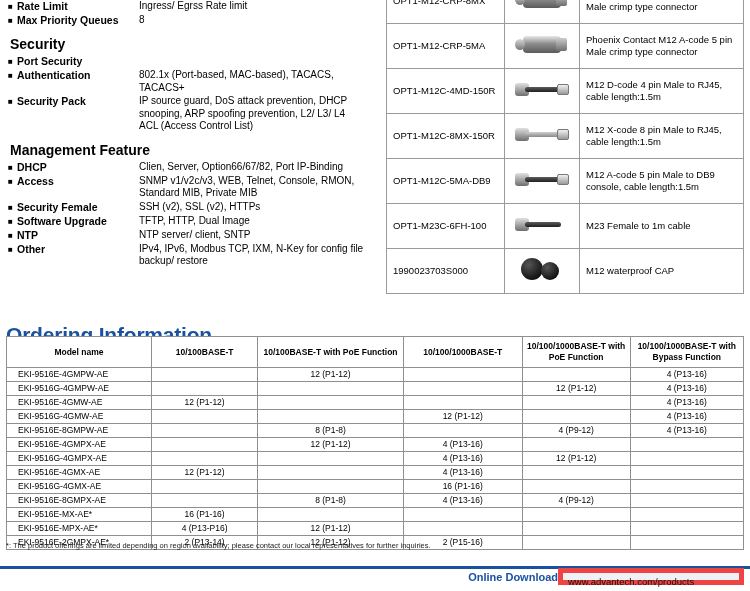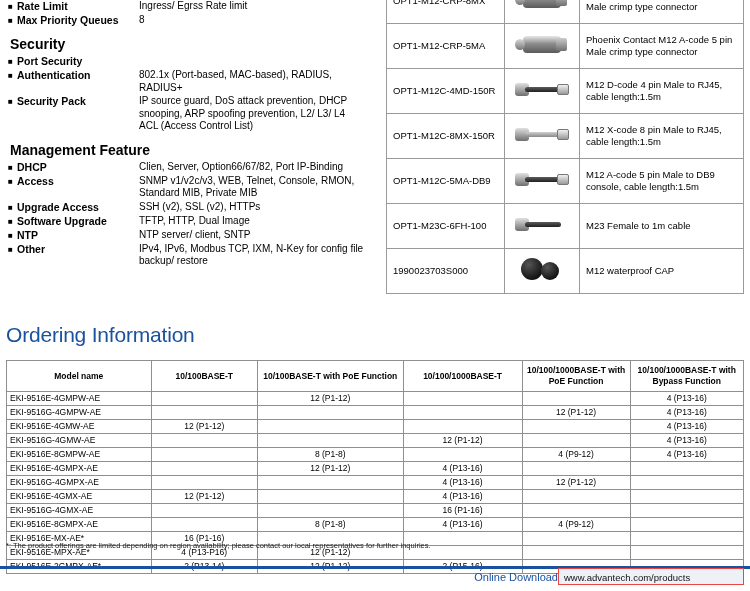--- a/index.html
+++ b/index.html
@@ -115,27 +115,27 @@
     width: 22px; height: 22px; border-radius: 50%;
     background: radial-gradient(circle at 35% 30%, #555 0%, #141414 70%);
   }
   .c-cap.second { left: 30px; top: 9px; width: 18px; height: 18px; }
 
   
   .ordering-title {
     position: absolute;
     left: 6px; top: 323px;
     font-size: 21px;
-    font-weight: normal;
+    font-weight: bold;
     color: #1a52a0;
     letter-spacing: -0.2px;
   }
   .order-table {
     position: absolute;
-    left: 6px; top: 360px;
+    left: 6px; top: 336px;
     width: 738px;
     border-collapse: collapse;
     font-size: 8.5px;
   }
   .order-table th {
     border: 1px solid #8f8f8f;
     font-size: 8.5px;
     font-weight: bold;
     padding: 4px 2px;
     text-align: center;
@@ -145,48 +145,48 @@
   .order-table td {
     border: 1px solid #8f8f8f;
     font-size: 8.5px;
     padding: 1px 3px;
     text-align: center;
     line-height: 11px;
     height: 13px;
   }
   .order-table td.model {
     text-align: left;
-    padding-left: 3px;
+    padding-left: 11px;
   }
   .order-note {
     position: absolute;
     left: 6px; top: 541px;
     font-size: 7.5px;
     color: #222;
   }
 
   
   .footer-bar {
     position: absolute;
     left: 0; top: 566px;
     width: 750px; height: 3px;
     background: #1a52a0;
   }
   .footer-label {
     position: absolute;
     right: 192px; top: 571px;
     font-size: 11px;
-    font-weight: normal;
+    font-weight: bold;
     color: #1a52a0;
   }
   .footer-url {
     position: absolute;
     right: 6px; top: 568px;
     width: 186px; height: 17px;
-    border: 1px solid #ef4444;
+    border: 5px solid #ef4444;
     background: #eef2f7;
     font-size: 9.5px;
     color: #111;
     padding: 3px 5px;
   }
 </style>
 </head>
 <body>
 
 <div class="page">
@@ -206,21 +206,21 @@
 
     <div class="section-head">Security</div>
 
     <div class="spec-row">
       <div class="spec-bullet">■</div>
       <div class="spec-label">Port Security</div>
     </div>
     <div class="spec-row">
       <div class="spec-bullet">■</div>
       <div class="spec-label">Authentication</div>
-      <div class="spec-value">802.1x (Port-based, MAC-based), RADIUS, RADIUS+</div>
+      <div class="spec-value">802.1x (Port-based, MAC-based), TACACS, TACACS+</div>
     </div>
     <div class="spec-row">
       <div class="spec-bullet">■</div>
       <div class="spec-label">Security Pack</div>
       <div class="spec-value">IP source guard, DoS attack prevention, DHCP snooping, ARP spoofing prevention, L2/ L3/ L4 ACL (Access Control List)</div>
     </div>
 
     <div class="section-head">Management Feature</div>
 
     <div class="spec-row">
@@ -228,21 +228,21 @@
       <div class="spec-label">DHCP</div>
       <div class="spec-value">Clien, Server, Option66/67/82, Port IP-Binding</div>
     </div>
     <div class="spec-row">
       <div class="spec-bullet">■</div>
       <div class="spec-label">Access</div>
       <div class="spec-value">SNMP v1/v2c/v3, WEB, Telnet, Console, RMON, Standard MIB, Private MIB</div>
     </div>
     <div class="spec-row">
       <div class="spec-bullet">■</div>
-      <div class="spec-label">Upgrade Access</div>
+      <div class="spec-label">Security Female</div>
       <div class="spec-value">SSH (v2), SSL (v2), HTTPs</div>
     </div>
     <div class="spec-row">
       <div class="spec-bullet">■</div>
       <div class="spec-label">Software Upgrade</div>
       <div class="spec-value">TFTP, HTTP, Dual Image</div>
     </div>
     <div class="spec-row">
       <div class="spec-bullet">■</div>
       <div class="spec-label">NTP</div>

